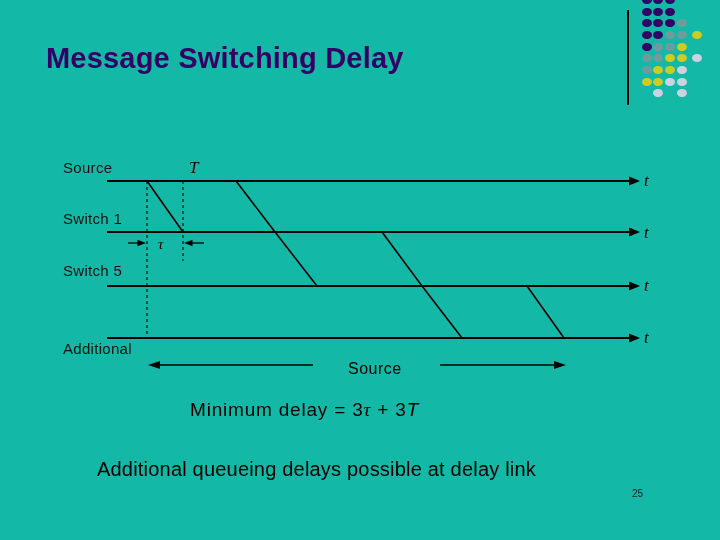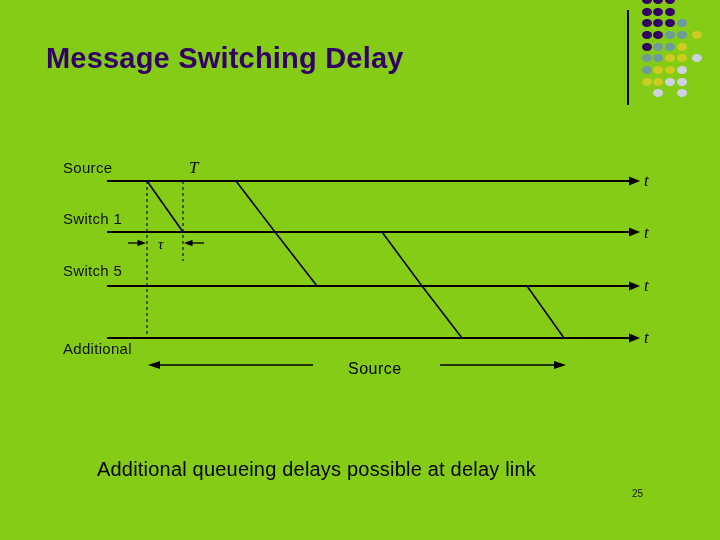--- a/index.html
+++ b/index.html
@@ -1,17 +1,17 @@
 <!DOCTYPE html>
 <html><head>
 <meta charset="utf-8">
 <style>
   html,body { margin:0; padding:0; background:#fff; }
   #slide {
-    position:relative; width:720px; height:540px; background:#84cc16;
+    position:relative; width:720px; height:540px; background:#14b8a6;
     overflow:hidden; font-family:"Liberation Sans", sans-serif; color:#000;
   }
   .abs { position:absolute; line-height:1; white-space:nowrap; }
   #title { left:46px; top:44px; font-size:29px; font-weight:bold; letter-spacing:0.2px; }
   .row-label { font-size:15px; letter-spacing:0.3px; color:#111;text-align:center; }
   .serif-it { font-family:"Liberation Serif", serif; font-style:italic; }
   .t-label { font-size:17px; }
   #t-transmission { left:189px; top:159px; font-size:17px; }
   #tau-label { left:158px; top:237px; font-size:15px; }
   #delay-label { left:348px; top:361px; font-size:16px; letter-spacing:0.5px; }
@@ -125,18 +125,21 @@
 
   <div class="abs serif-it t-label" style="left:644px; top:172px;">t</div>
   <div class="abs serif-it t-label" style="left:644px; top:224px;">t</div>
   <div class="abs serif-it t-label" style="left:644px; top:277px;">t</div>
   <div class="abs serif-it t-label" style="left:644px; top:329px;">t</div>
 
   <div id="tau-label" class="abs serif-it">τ</div>
 
   <div id="delay-label" class="abs">Source</div>
 
+  <div id="formula" class="abs">
+    <span>Minimum delay = 3</span><span class="serif-it">τ</span><span> + 3</span><span style="font-style:italic;">T</span>
+  </div>
 
   <div id="note" class="abs">Additional queueing delays possible at delay link</div>
 
   <div id="page-number" class="abs">25</div>
 
 </div>
 
 </body></html>

